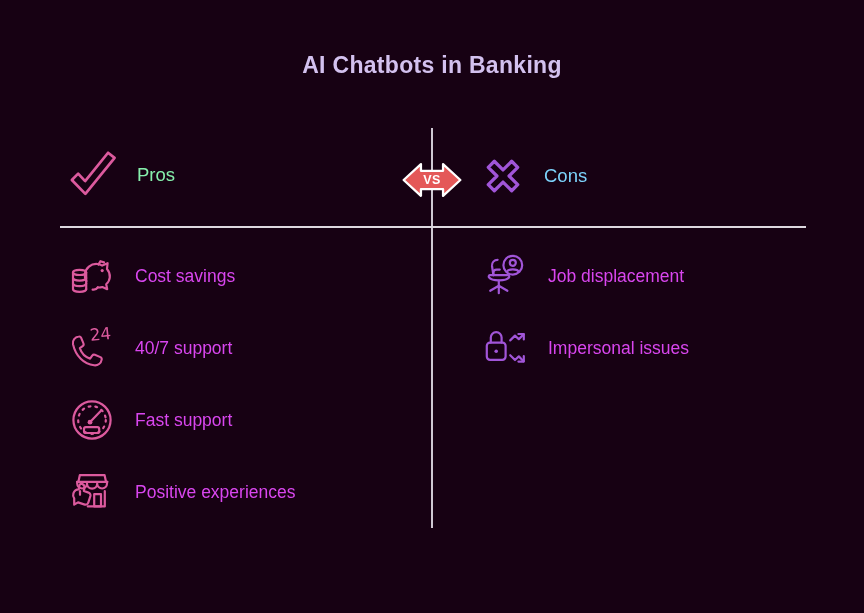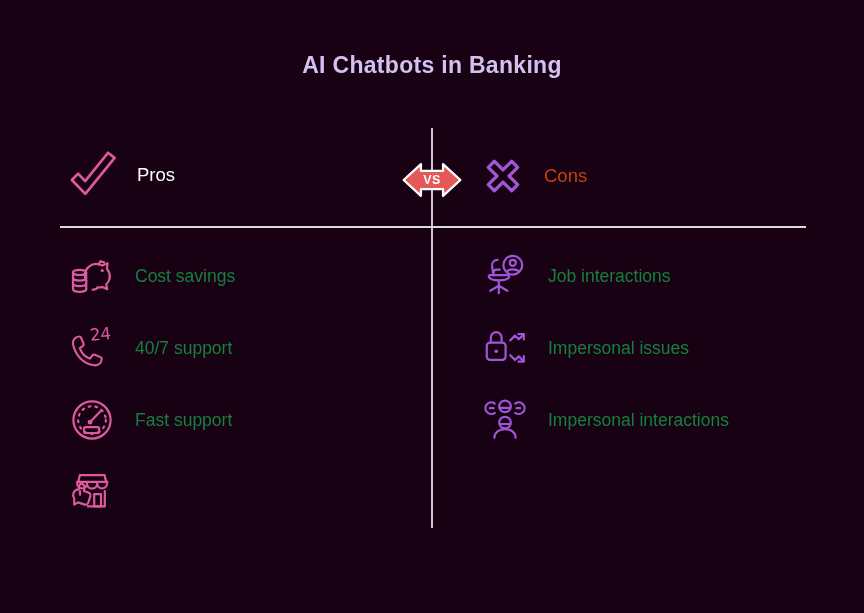--- a/index.html
+++ b/index.html
@@ -16,31 +16,31 @@
     background:#cfc8d3;z-index:1;
   }
   .divider-h{
     position:absolute;left:60px;top:226px;width:746px;height:2px;
     background:#ddd7df;z-index:2;
   }
   .header{position:absolute;display:flex;align-items:center;z-index:2;}
   .pros-header{left:66px;top:148px;gap:17px;}
   .cons-header{left:477px;top:150px;gap:15px;}
   .header-label{font-size:18.5px;}
-  .pros-label{color:#ffffff;}
-  .cons-label{color:#c2410c;}
+  .pros-label{color:#86efac;}
+  .cons-label{color:#7dd3fc;}
   .header svg{display:block;}
   .vs-badge{position:absolute;left:401px;top:155px;width:62px;height:50px;z-index:3;}
   .vs-badge svg{display:block;width:62px;height:50px;}
   .list{position:absolute;top:252px;z-index:2;}
   .pros-list{left:68px;}
   .cons-list{left:481px;}
   .item{display:flex;align-items:center;gap:19px;height:48px;margin-bottom:24px;}
   .item svg{width:48px;height:48px;flex:0 0 auto;display:block;}
-  .item-label{font-size:17.5px;color:#15803d;}
+  .item-label{font-size:17.5px;color:#d946ef;}
 </style>
 </head>
 <body>
 
 <div class="canvas">
 
   <h1 class="title">AI Chatbots in Banking</h1>
 
   <div class="divider-v"></div>
   <div class="divider-h"></div>
@@ -114,69 +114,54 @@
         <g fill="none" stroke="#dc5a9e" stroke-width="1.1" stroke-linecap="round" stroke-linejoin="round">
           <path d="M5.2 6.9 L5.9 3.6 H18.3 L19 6.9"></path>
           <path d="M4.6 6.9 h15.1"></path>
           <path d="M4.6 6.9 v.9 a2.45 2.45 0 0 0 4.9 0 a2.55 2.55 0 0 0 5.1 0 a2.45 2.45 0 0 0 4.9 0 v-.9"></path>
           <path d="M6 11.6 v1.8"></path>
           <path d="M18.4 11.6 V19.2 H9.9"></path>
           <rect x="13.1" y="13.1" width="3.4" height="6.1"></rect>
           <path d="M3.1 15.2 c-.5-.7-.7-1.6-.4-2.5 .4-1.2 1.5-2 2.7-2 l.3-1.9 c.1-.7 .9-1.1 1.5-.8 .8 .4 1.2 1.3 1 2.1 l-.3 1.4 2.4 .8 c.7 .2 1.1 1 .9 1.7 l-1.1 3.4 c-.2 .7-1 1.1-1.7 .9 L5 17.2 l-1.9 1.1 Z"></path>
         </g>
       </svg>
+      <span class="item-label">Positive experiences</span>
     </div>
 
   </div>
 
   <div class="list cons-list">
 
     <div class="item">
       <svg viewBox="0 0 24 24">
         <g fill="none" stroke="#a155d8" stroke-width="1.1" stroke-linecap="round" stroke-linejoin="round">
           <circle cx="15.9" cy="6.6" r="4.7"></circle>
           <circle cx="15.9" cy="5.4" r="1.5"></circle>
           <path d="M13 9.9 c.5-1.6 5.3-1.6 5.8 0"></path>
           <path d="M8.3 3.9 C6.6 3.9 5.3 5.3 5.5 7 l.7 4.6"></path>
           <path d="M6.2 11.6 v-1.2 c0-.9 .7-1.6 1.6-1.6 h1.6"></path>
           <path d="M4.5 11.6 h8.9 c.6 0 .9 .6 .6 1.1 c-.6 .9-2.7 1.5-5 1.5 s-4.4-.6-5-1.5 c-.3-.5 0-1.1 .5-1.1 Z"></path>
           <path d="M8.9 14.3 v2.6"></path>
           <path d="M8.9 16.9 L4.6 19.4 M8.9 16.9 L13.2 19.4 M8.9 16.9 V20.6"></path>
         </g>
       </svg>
-      <span class="item-label">Job interactions</span>
+      <span class="item-label">Job displacement</span>
     </div>
 
     <div class="item">
       <svg viewBox="0 0 24 24">
         <g fill="none" stroke="#a155d8" stroke-width="1.1" stroke-linecap="round" stroke-linejoin="round">
           <rect x="2.9" y="9.3" width="9.4" height="8.6" rx="1.6"></rect>
           <path d="M4.9 9.3 V6.8 a2.7 2.7 0 0 1 5.4 0 V9.3"></path>
           <circle cx="7.6" cy="13.6" r="0.9" fill="#a155d8" stroke="none"></circle>
           <path d="M14.6 8.2 L17 5.8 L18.9 7.6 L21.3 5.2"></path>
           <path d="M18.7 5 h2.7 v2.7"></path>
           <path d="M14.6 15.6 L17 18 L18.9 16.2 L21.3 18.6"></path>
           <path d="M18.7 18.8 h2.7 v-2.7"></path>
         </g>
       </svg>
       <span class="item-label">Impersonal issues</span>
     </div>
 
-    <div class="item">
-      <svg viewBox="0 0 24 24">
-        <g fill="none" stroke="#a155d8" stroke-width="1.1" stroke-linecap="round">
-          <path d="M6.9 3.8 A2.9 2.9 0 1 0 6.9 8.4"></path>
-          <path d="M4.4 6.1 h1.9"></path>
-          <circle cx="12" cy="5.2" r="2.9"></circle>
-          <path d="M9.4 5.9 h5.2"></path>
-          <path d="M17.1 3.8 A2.9 2.9 0 1 1 17.1 8.4"></path>
-          <path d="M17.7 6.1 h1.9"></path>
-          <circle cx="12" cy="13.3" r="2.9"></circle>
-          <path d="M9.4 14 h5.2"></path>
-          <path d="M6.7 20.9 c0-2.7 2.4-4.3 5.3-4.3 s5.3 1.6 5.3 4.3"></path>
-        </g>
-      </svg>
-      <span class="item-label">Impersonal interactions</span>
-    </div>
 
   </div>
 
 </div>
 
 </body></html>

